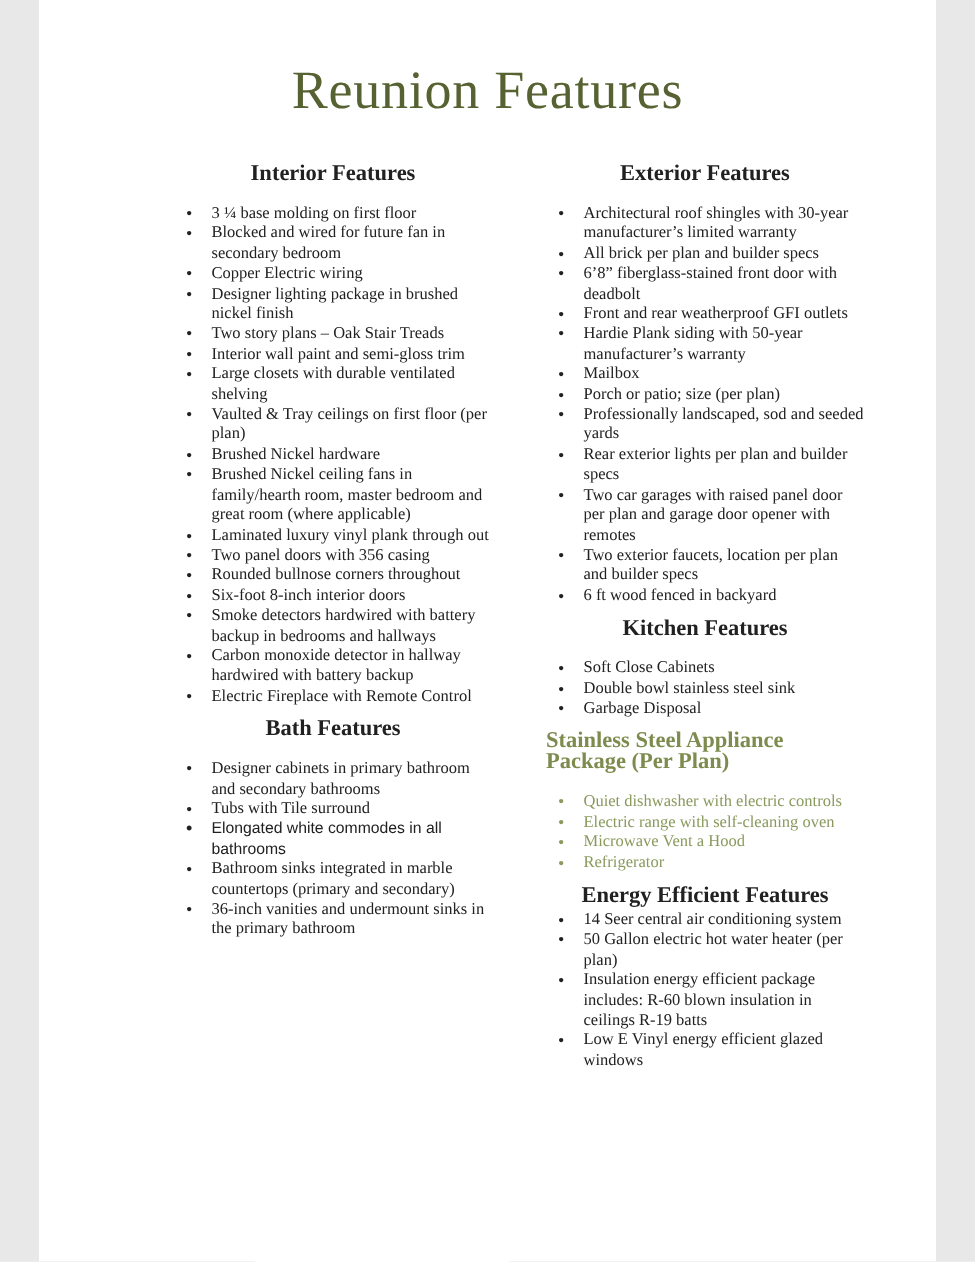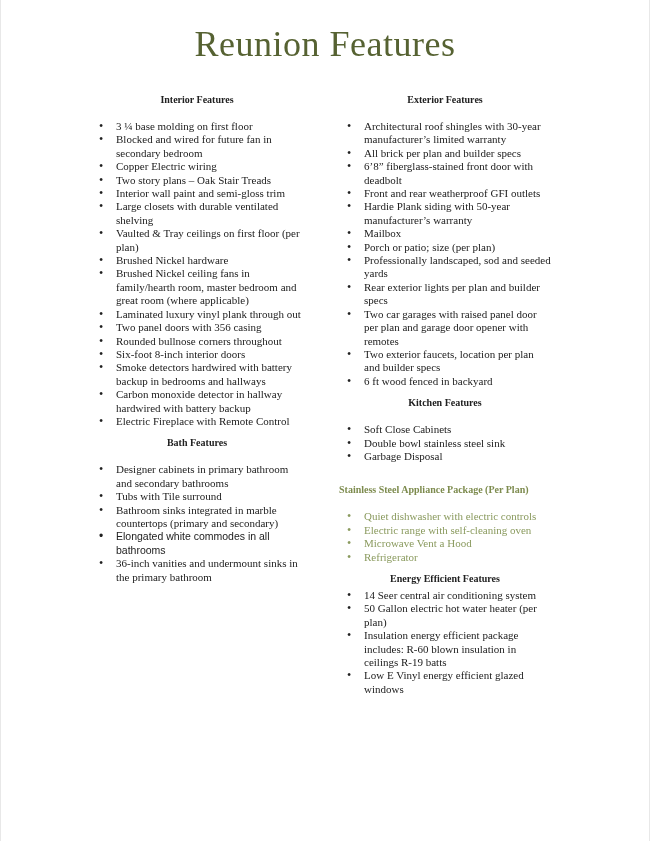--- a/index.html
+++ b/index.html
@@ -5,58 +5,58 @@
   :root{
     --title-green:#566232;
     --accent-green:#7d8b4e;
     --accent-item-green:#8a9a5e;
     --body-text:#212121;
     --page-background:#ffffff;
   }
   html,body{margin:0;padding:0;background:#e8e8e8;}
   .page{
     position:relative;
-    width:648px;height:841px;
+    width:598px;height:841px;
     margin:0 auto;
     background:var(--page-background);
     font-family:"Liberation Serif","DejaVu Serif",serif;
     color:var(--body-text);
     overflow:hidden;
     box-sizing:border-box;
-    padding-top:26px;
+    padding-top:42px;
   }
   .doc-title{
     margin:0;
     font-size:36px;
     line-height:37px;
     font-weight:normal;
     text-align:center;
     letter-spacing:0.5px;
     color:var(--title-green);
   }
   .columns{
     display:flex;
     margin-left:90px;
     margin-top:30px;
   }
   .col{width:212px;box-sizing:border-box;}
   .col-left{margin-right:36px;}
   .feature-section{margin:0;}
   .section-heading{
     margin:8px 0 0 0;
-    font-size:10px;
+    font-size:15px;
     line-height:14px;
     font-weight:bold;
     text-align:center;
     color:var(--body-text);
   }
   .section-heading.accent-heading{
     text-align:left;
     color:var(--accent-green);
-    margin-top:20px;
+    margin-top:8px;
   }
   .feature-section:first-child .section-heading{margin-top:0;}
   .feature-list{
     list-style:none;
     margin:13px 0 0 0;
     padding:0;
   }
   .feature-section.tight .feature-list{margin-top:3px;}
   .feature-item{
     position:relative;
@@ -88,42 +88,43 @@
 <div class="page">
   <h1 class="doc-title">Reunion Features</h1>
   <div class="columns">
     <div class="col col-left">
         <section class="feature-section">
           <h2 class="section-heading">Interior Features</h2>
           <ul class="feature-list">
             <li class="feature-item">3 ¼ base molding on first floor</li>
             <li class="feature-item">Blocked and wired for future fan in secondary bedroom</li>
             <li class="feature-item">Copper Electric wiring</li>
+            <li class="feature-item">Designer lighting package in brushed nickel finish</li>
             <li class="feature-item">Two story plans – Oak Stair Treads</li>
             <li class="feature-item">Interior wall paint and semi-gloss trim</li>
             <li class="feature-item">Large closets with durable ventilated shelving</li>
             <li class="feature-item">Vaulted &amp; Tray ceilings on first floor (per plan)</li>
             <li class="feature-item">Brushed Nickel hardware</li>
             <li class="feature-item">Brushed Nickel ceiling fans in family/hearth room, master bedroom and great room (where applicable)</li>
             <li class="feature-item">Laminated luxury vinyl plank through out</li>
             <li class="feature-item">Two panel doors with 356 casing</li>
             <li class="feature-item">Rounded bullnose corners throughout</li>
             <li class="feature-item">Six-foot 8-inch interior doors</li>
             <li class="feature-item">Smoke detectors hardwired with battery backup in bedrooms and hallways</li>
             <li class="feature-item">Carbon monoxide detector in hallway hardwired with battery backup</li>
             <li class="feature-item">Electric Fireplace with Remote Control</li>
           </ul>
         </section>
         <section class="feature-section">
           <h2 class="section-heading">Bath Features</h2>
           <ul class="feature-list">
             <li class="feature-item">Designer cabinets in primary bathroom and secondary bathrooms</li>
             <li class="feature-item">Tubs with Tile surround</li>
+            <li class="feature-item sans">Elongated white commodes in all bathrooms</li>
             <li class="feature-item">Bathroom sinks integrated in marble countertops (primary and secondary)</li>
-            <li class="feature-item sans">Elongated white commodes in all bathrooms</li>
             <li class="feature-item">36-inch vanities and undermount sinks in the primary bathroom</li>
           </ul>
         </section>
       </div>
     <div class="col col-right">
         <section class="feature-section">
           <h2 class="section-heading">Exterior Features</h2>
           <ul class="feature-list">
             <li class="feature-item">Architectural roof shingles with 30-year manufacturer’s limited warranty</li>
             <li class="feature-item">All brick per plan and builder specs</li>

